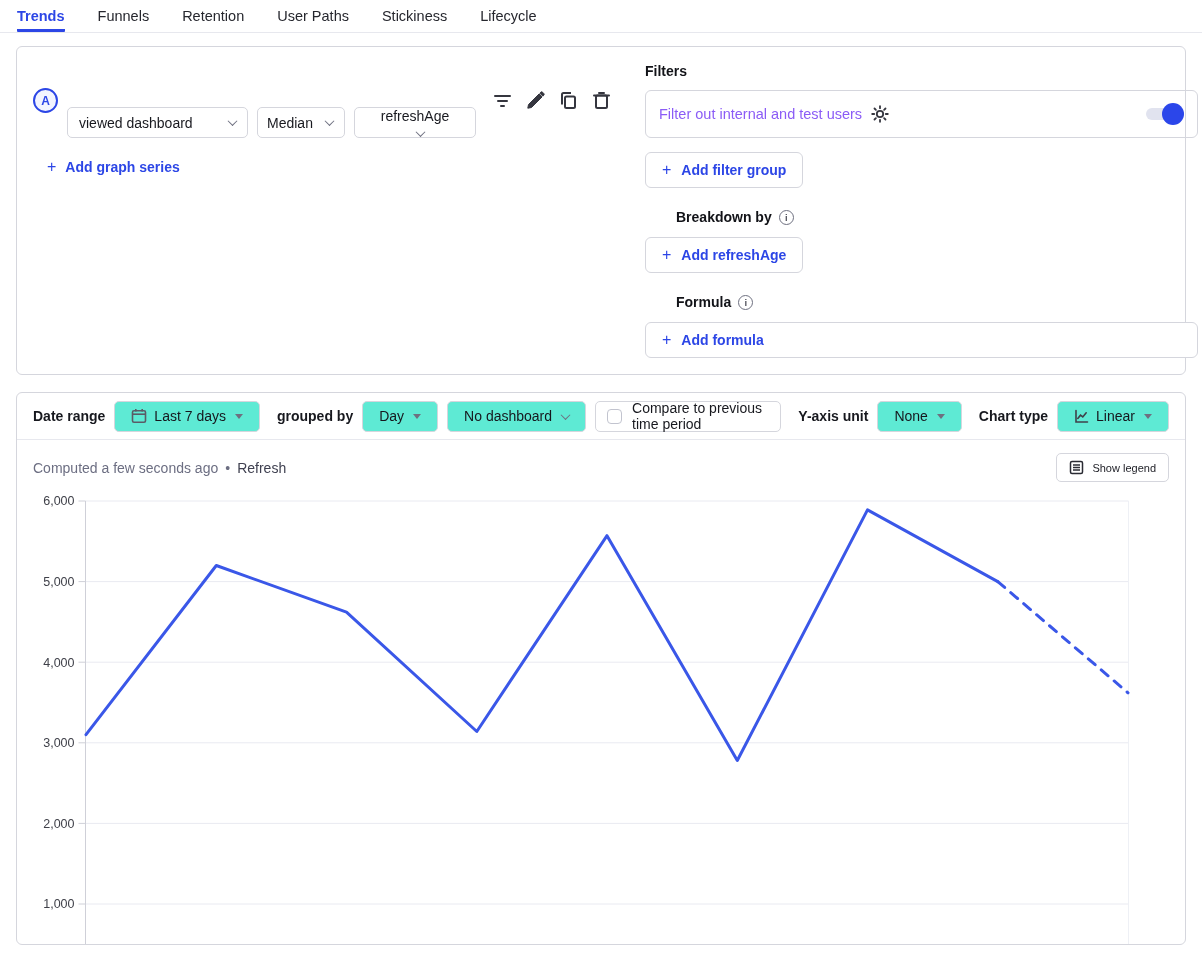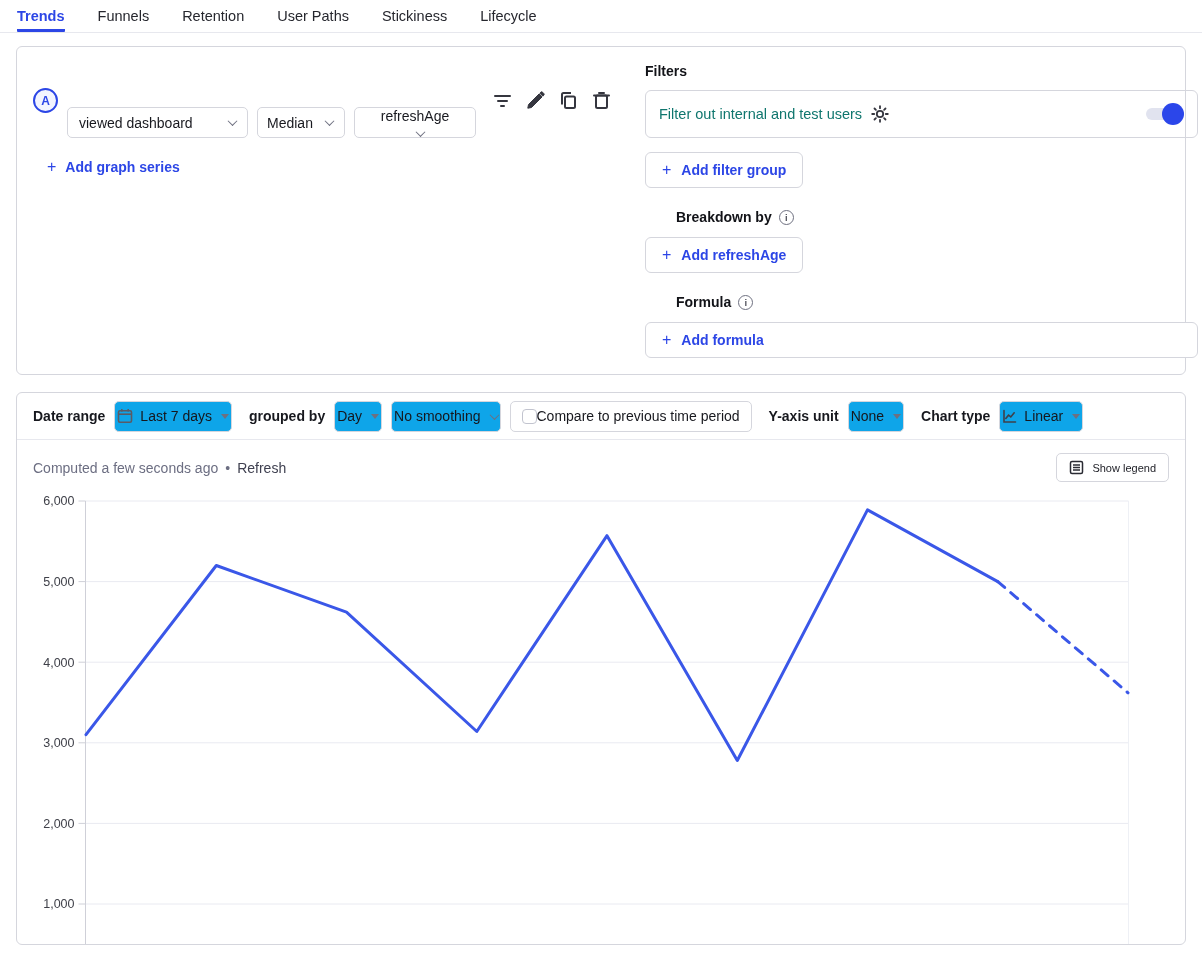--- a/index.html
+++ b/index.html
@@ -43,40 +43,40 @@
   .plus { font-size:16px; font-weight:500; line-height:1; }
 
   
   .col-right { width:553px; flex:none; }
   .sec-head { font-size:14px; font-weight:700; color:#121318; display:flex; align-items:center; gap:7px; }
   .info-i { width:15px; height:15px; border-radius:50%; border:1.4px solid #6e7080; color:#55565f;
     font-size:9.5px; font-weight:700; display:inline-flex; align-items:center; justify-content:center;
     font-style:normal; }
   .filter-box { margin-top:11px; border:1px solid var(--border); border-radius:6px; height:48px;
     display:flex; align-items:center; padding:0 13px; gap:8px; }
-  .filter-box .lbl { font-size:14.5px; color:#0f766e; }
+  .filter-box .lbl { font-size:14.5px; color:#8b5cf6; }
   .toggle { margin-left:auto; position:relative; width:38px; height:22px; cursor:pointer; flex:none; }
   .toggle .track { position:absolute; left:0; top:5px; width:33px; height:12px; border-radius:6px; background:#e1e3ef; }
   .toggle .knob { position:absolute; right:0; top:0; width:22px; height:22px; border-radius:50%; background:#2b46ea; }
   .btn-outline { display:inline-flex; align-items:center; gap:10px; height:36px; padding:0 16px;
     border:1px solid var(--border); border-radius:6px; color:var(--accent); font-size:14px;
     font-weight:600; cursor:pointer; background:#fff; }
   .mt14 { margin-top:14px; } .mt21 { margin-top:21px;padding-left:31px; } .mt12 { margin-top:12px; }
   .btn-block { width:100%; justify-content:flex-start; }
 
   
   .card.insight { margin-top:17px; }
   .ctrl-row { display:flex; align-items:center; padding:8px 16px; height:47px;
     border-bottom:1px solid #e7e8ee; gap:9px; }
   .ctrl-label { font-size:14px; font-weight:700; color:#17181e; white-space:nowrap; }
   .ctrl-sel { height:31px; border:1px solid var(--border); border-radius:5px; display:flex;
-    align-items:center; padding:0 2px; font-size:14px; cursor:pointer; background:#0ea5e9; white-space:nowrap; }
+    align-items:center; padding:0 16px; font-size:14px; cursor:pointer; background:#5eead4; white-space:nowrap; }
   .gap-l { margin-left:8px; }
   .cmp-box { height:31px; border:1px solid var(--border); border-radius:5px; display:flex;
-    align-items:center; padding:0 11px; cursor:pointer; }
+    align-items:center; gap:10px; padding:0 11px; cursor:pointer; }
   .checkbox { width:15px; height:15px; border:1.5px solid #c2c4cf; border-radius:4px; background:#fff; flex:none; }
   .cmp-box .txt { font-size:14px; color:#17181e; }
   .ctrl-sel svg { margin-right:7px; }
 
   .status-row { display:flex; align-items:center; justify-content:space-between; padding:13px 16px 2px; }
   .computed { font-size:14px; color:var(--muted); display:flex; align-items:center; gap:7px; }
   .computed .refresh { color:#3f4050; cursor:pointer; }
   .btn-legend { display:inline-flex; align-items:center; gap:8px; height:29px; padding:0 12px;
     border:1px solid var(--border); border-radius:5px; font-size:11px; font-weight:500;
     color:#1c1d24; cursor:pointer; background:#fff; }
@@ -207,21 +207,21 @@
       </svg>
       <span>Last 7 days</span>
       <span class="caret"></span>
     </div>
     <span class="ctrl-label gap-l">grouped by</span>
     <div class="ctrl-sel">
       <span>Day</span>
       <span class="caret"></span>
     </div>
     <div class="ctrl-sel">
-      <span>No smoothing</span>
+      <span>No dashboard</span>
       <span class="chev"></span>
     </div>
     <div class="cmp-box">
       <span class="checkbox"></span>
       <span class="txt">Compare to previous time period</span>
     </div>
     <span class="ctrl-label gap-l">Y-axis unit</span>
     <div class="ctrl-sel">
       <span>None</span>
       <span class="caret"></span>

